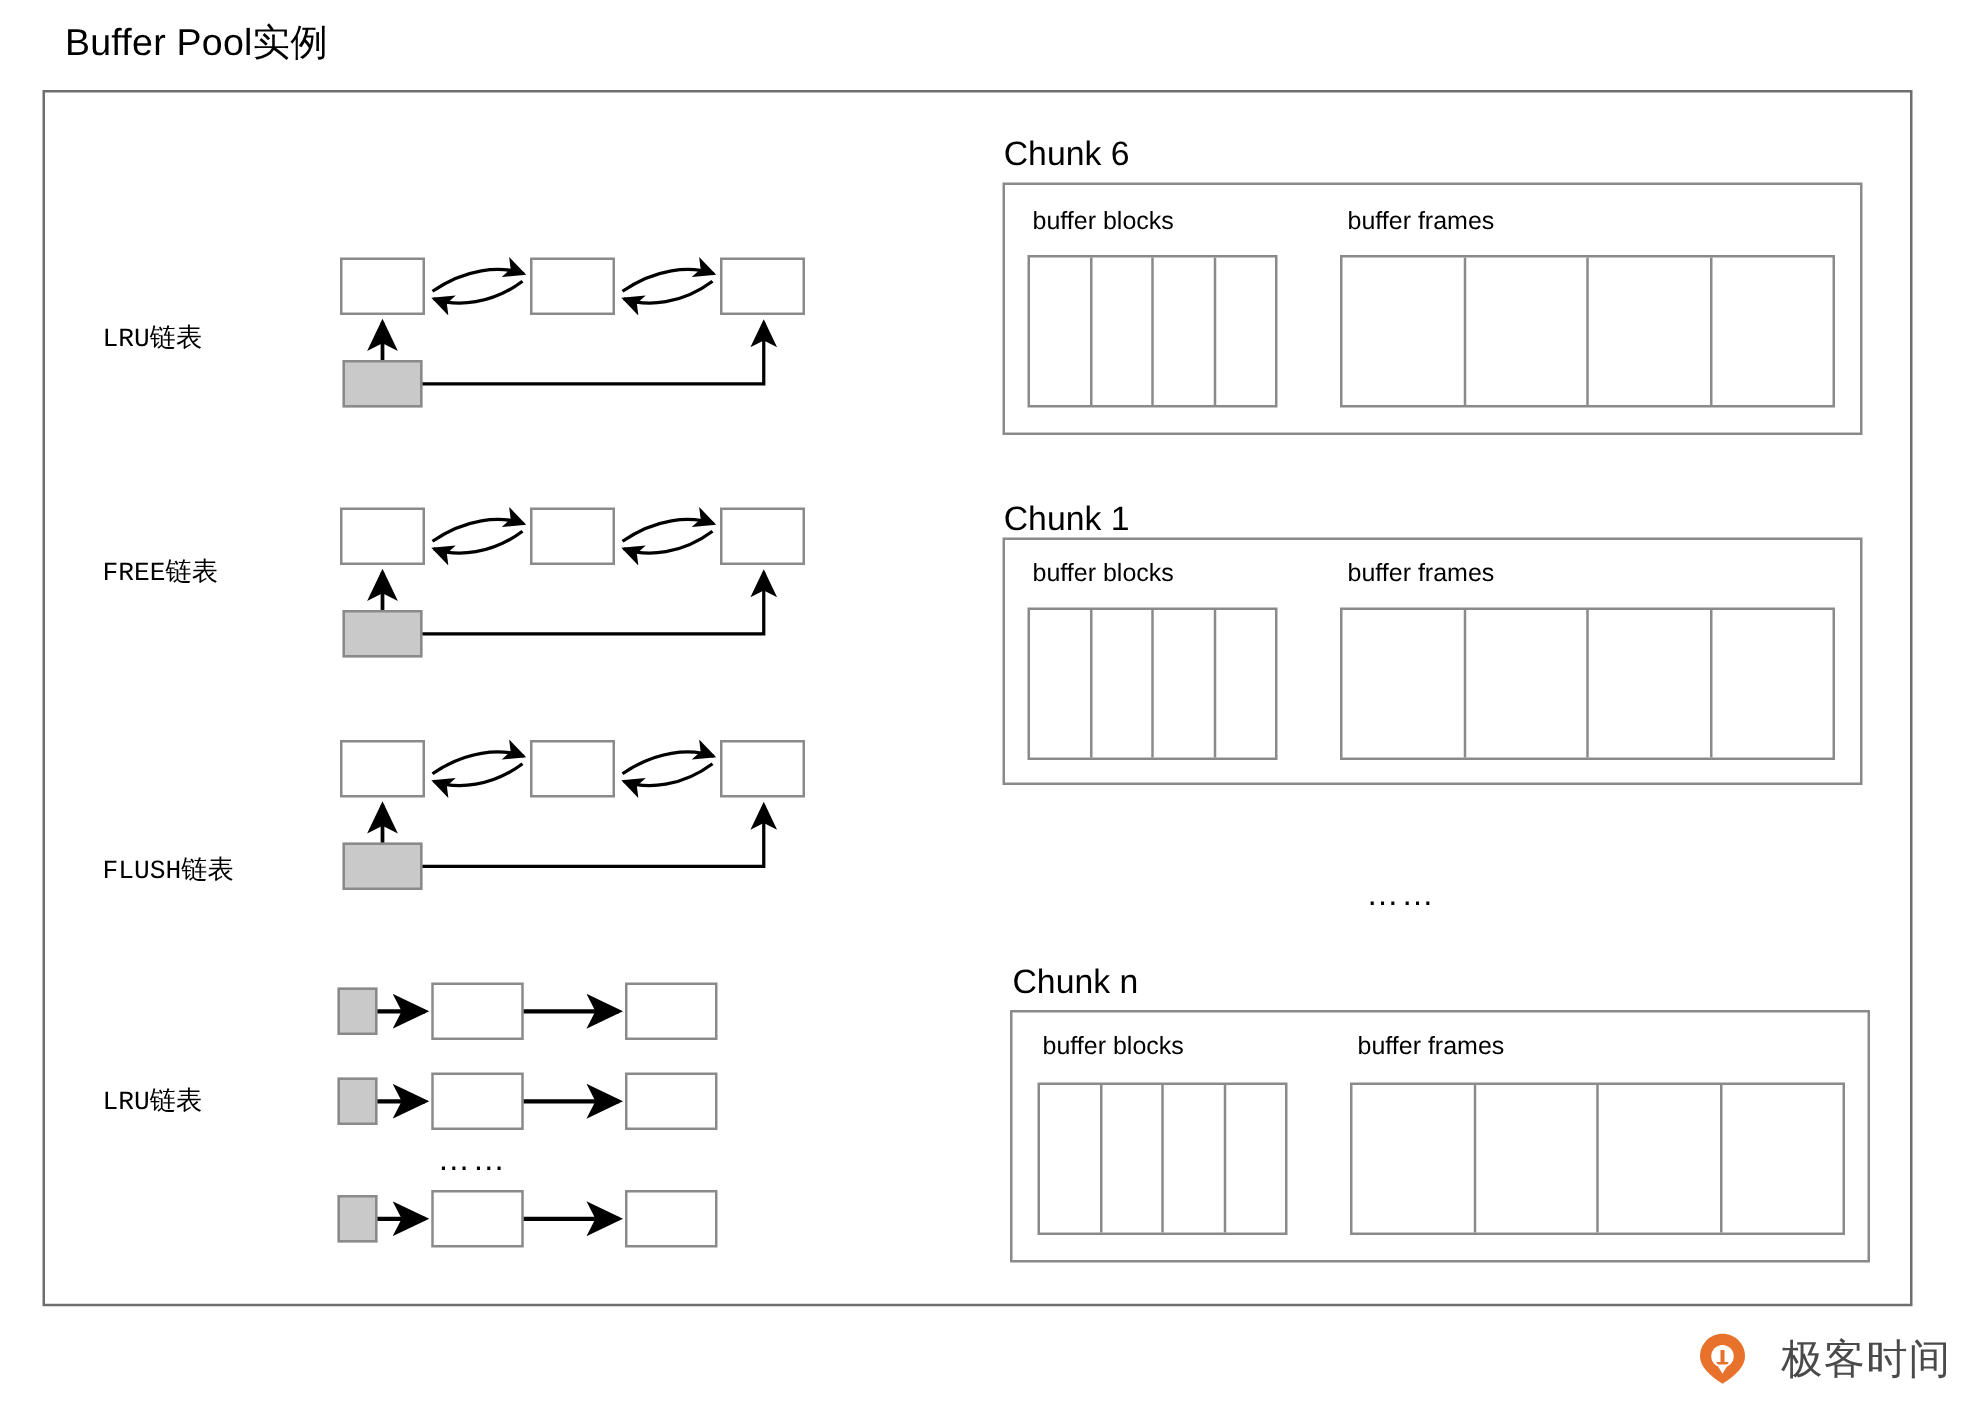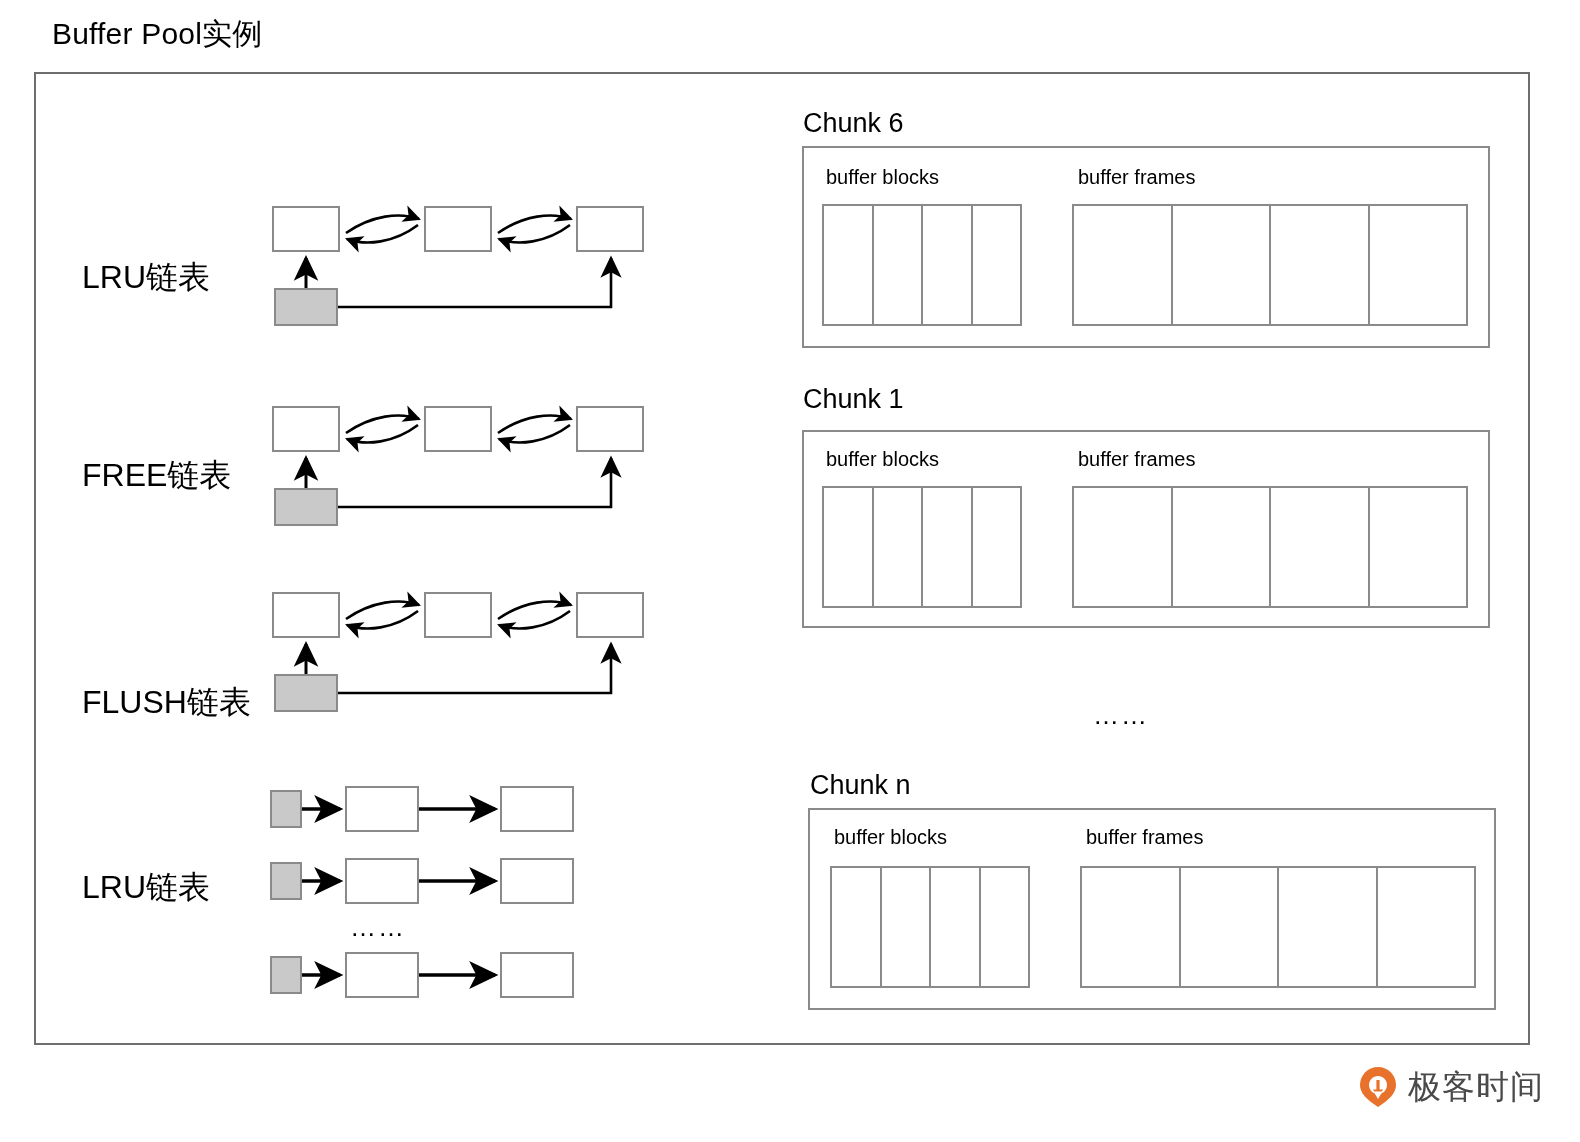--- a/index.html
+++ b/index.html
@@ -32,22 +32,23 @@
     width: 1496px;
     height: 973px;
     border: 2px solid #6e6e6e;
     box-sizing: border-box;
     background: #ffffff;
   }
 
   
   .list-label {
     position: absolute;
-    font-size: 32px;
-    white-space: nowrap;
+    font-size: 21px;
+    white-space: nowrap;
+    font-family: Liberation Mono, monospace;
   }
 
   .node-box {
     position: absolute;
     border: 2px solid #8a8a8a;
     background: #ffffff;
     box-sizing: border-box;
   }
 
   .head-box {
@@ -112,21 +113,21 @@
 
   
   #brand-logo {
     position: absolute;
     left: 1356px;
     top: 1060px;
     width: 176px;
     height: 54px;
     display: flex;
     align-items: center;
-    gap: 8px;
+    gap: 25px;
   }
   #brand-logo .mark {
     width: 44px;
     height: 44px;
     flex: 0 0 auto;
   }
   #brand-logo .wordmark {
     font-size: 33px;
     color: #4a4a4a;
     letter-spacing: 1px;
@@ -134,21 +135,21 @@
   }
 </style>
 </head>
 <body>
 
 <div id="page-title">Buffer Pool实例</div>
 
 <div id="outer-frame"></div>
 
 <div class="list-label" style="left:82px; top:256px;">LRU链表</div>
-<div class="list-label" style="left:82px; top:454px;">FREE链表</div>
+<div class="list-label" style="left:82px; top:443px;">FREE链表</div>
 <div class="list-label" style="left:82px; top:645px;margin-top:36px;">FLUSH链表</div>
 <div class="list-label" style="left:82px; top:866px;">LRU链表</div>
 
 <div class="node-box" style="left:272px; top:206px; width:68px; height:46px;"></div>
 <div class="node-box" style="left:424px; top:206px; width:68px; height:46px;"></div>
 <div class="node-box" style="left:576px; top:206px; width:68px; height:46px;"></div>
 <div class="head-box" style="left:274px; top:288px; width:64px; height:38px;"></div>
 
 <div class="node-box" style="left:272px; top:406px; width:68px; height:46px;"></div>
 <div class="node-box" style="left:424px; top:406px; width:68px; height:46px;"></div>
@@ -247,21 +248,21 @@
   <div class="cell"></div>
   <div class="cell"></div>
 </div>
 <div class="cell-group" style="left:1072px; top:204px; width:396px; height:122px;">
   <div class="cell"></div>
   <div class="cell"></div>
   <div class="cell"></div>
   <div class="cell"></div>
 </div>
 
-<div class="chunk-title" style="left:803px; top:384px;">Chunk 1</div>
+<div class="chunk-title" style="left:803px; top:400px;">Chunk 1</div>
 <div class="chunk-frame" style="left:802px; top:430px; width:688px; height:198px;"></div>
 <div class="chunk-sub-label" style="left:826px; top:448px;">buffer blocks</div>
 <div class="chunk-sub-label" style="left:1078px; top:448px;">buffer frames</div>
 <div class="cell-group" style="left:822px; top:486px; width:200px; height:122px;">
   <div class="cell"></div>
   <div class="cell"></div>
   <div class="cell"></div>
   <div class="cell"></div>
 </div>
 <div class="cell-group" style="left:1072px; top:486px; width:396px; height:122px;">

